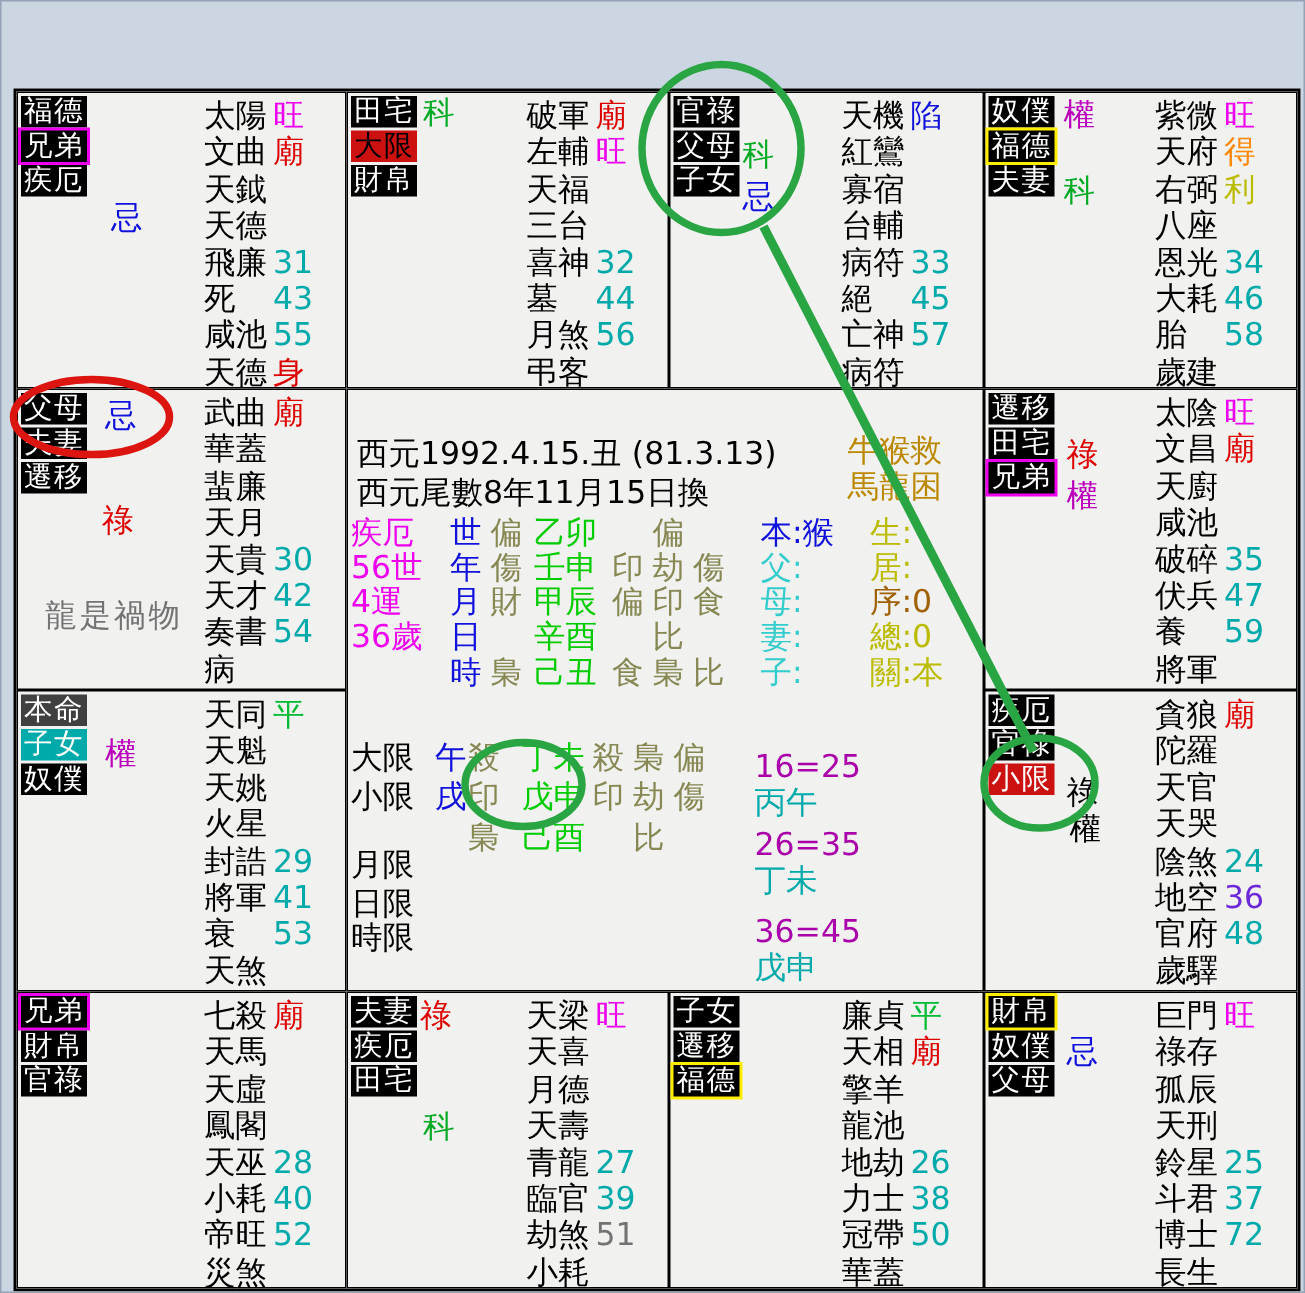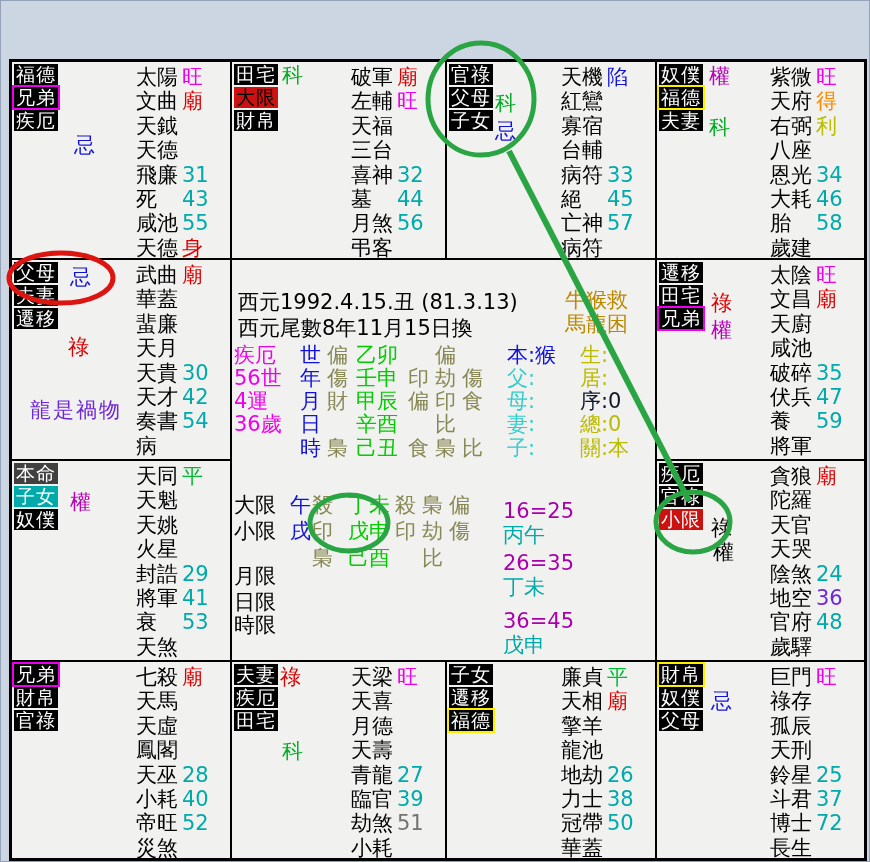--- a/index.html
+++ b/index.html
@@ -75,21 +75,21 @@
         <span class="citem" style="left: 275px; top: 107px; color: rgb(51, 204, 204);">父:</span>
         <span class="citem" style="left: 348px; top: 107px; color: rgb(187, 187, 0);">居:</span>
         <span class="citem" style="left: 2px; top: 130px; color: rgb(238, 0, 238);">4運</span>
         <span class="citem" style="left: 68px; top: 130px; color: rgb(17, 17, 221);">月</span>
         <span class="citem" style="left: 95px; top: 130px; color: rgb(136, 136, 85);">財</span>
         <span class="citem" style="left: 124px; top: 130px; color: rgb(0, 204, 0);">甲辰</span>
         <span class="citem" style="left: 176px; top: 130px; color: rgb(136, 136, 85);">偏</span>
         <span class="citem" style="left: 203px; top: 130px; color: rgb(136, 136, 85);">印</span>
         <span class="citem" style="left: 230px; top: 130px; color: rgb(136, 136, 85);">食</span>
         <span class="citem" style="left: 275px; top: 130px; color: rgb(51, 204, 204);">母:</span>
-        <span class="citem" style="left: 348px; top: 130px; color: #0f172a;">序:0</span>
+        <span class="citem" style="left: 348px; top: 130px; color: #a16207;">序:0</span>
         <span class="citem" style="left: 2px; top: 153px; color: rgb(238, 0, 238);">36歲</span>
         <span class="citem" style="left: 68px; top: 153px; color: rgb(17, 17, 221);">日</span>
         <span class="citem" style="left: 124px; top: 153px; color: rgb(0, 204, 0);">辛酉</span>
         <span class="citem" style="left: 203px; top: 153px; color: rgb(136, 136, 85);">比</span>
         <span class="citem" style="left: 275px; top: 153px; color: rgb(51, 204, 204);">妻:</span>
         <span class="citem" style="left: 348px; top: 153px; color: rgb(187, 187, 0);">總:0</span>
         <span class="citem" style="left: 68px; top: 177px; color: rgb(17, 17, 221);">時</span>
         <span class="citem" style="left: 95px; top: 177px; color: rgb(136, 136, 85);">梟</span>
         <span class="citem" style="left: 124px; top: 177px; color: rgb(0, 204, 0);">己丑</span>
         <span class="citem" style="left: 176px; top: 177px; color: rgb(136, 136, 85);">食</span>
@@ -295,21 +295,21 @@
         </div>
       </div>
       <div class="palace" style="left: 0px; top: 198px; width: 220px; height: 201px;">
         <div class="labels">
           <div class="plabel">父母</div>
           <div class="plabel">夫妻</div>
           <div class="plabel">遷移</div>
         </div>
         <span class="mark" style="left: 58px; top: 6px; color: rgb(17, 17, 221);">忌</span>
         <span class="mark" style="left: 56px; top: 76px; color: rgb(221, 0, 0);">祿</span>
-        <span class="extra" style="left: 18px; top: 136px; color: #6d28d9;">龍是禍物</span>
+        <span class="extra" style="left: 18px; top: 136px; color: #737373;">龍是禍物</span>
         <div class="stars">
           <div class="srow">
             <span class="sname">武曲</span>
             <span class="sval" style="color: rgb(221, 0, 0);">廟</span>
           </div>
           <div class="srow">
             <span class="sname">華蓋</span>
             <span class="sval"></span>
           </div>
           <div class="srow">

